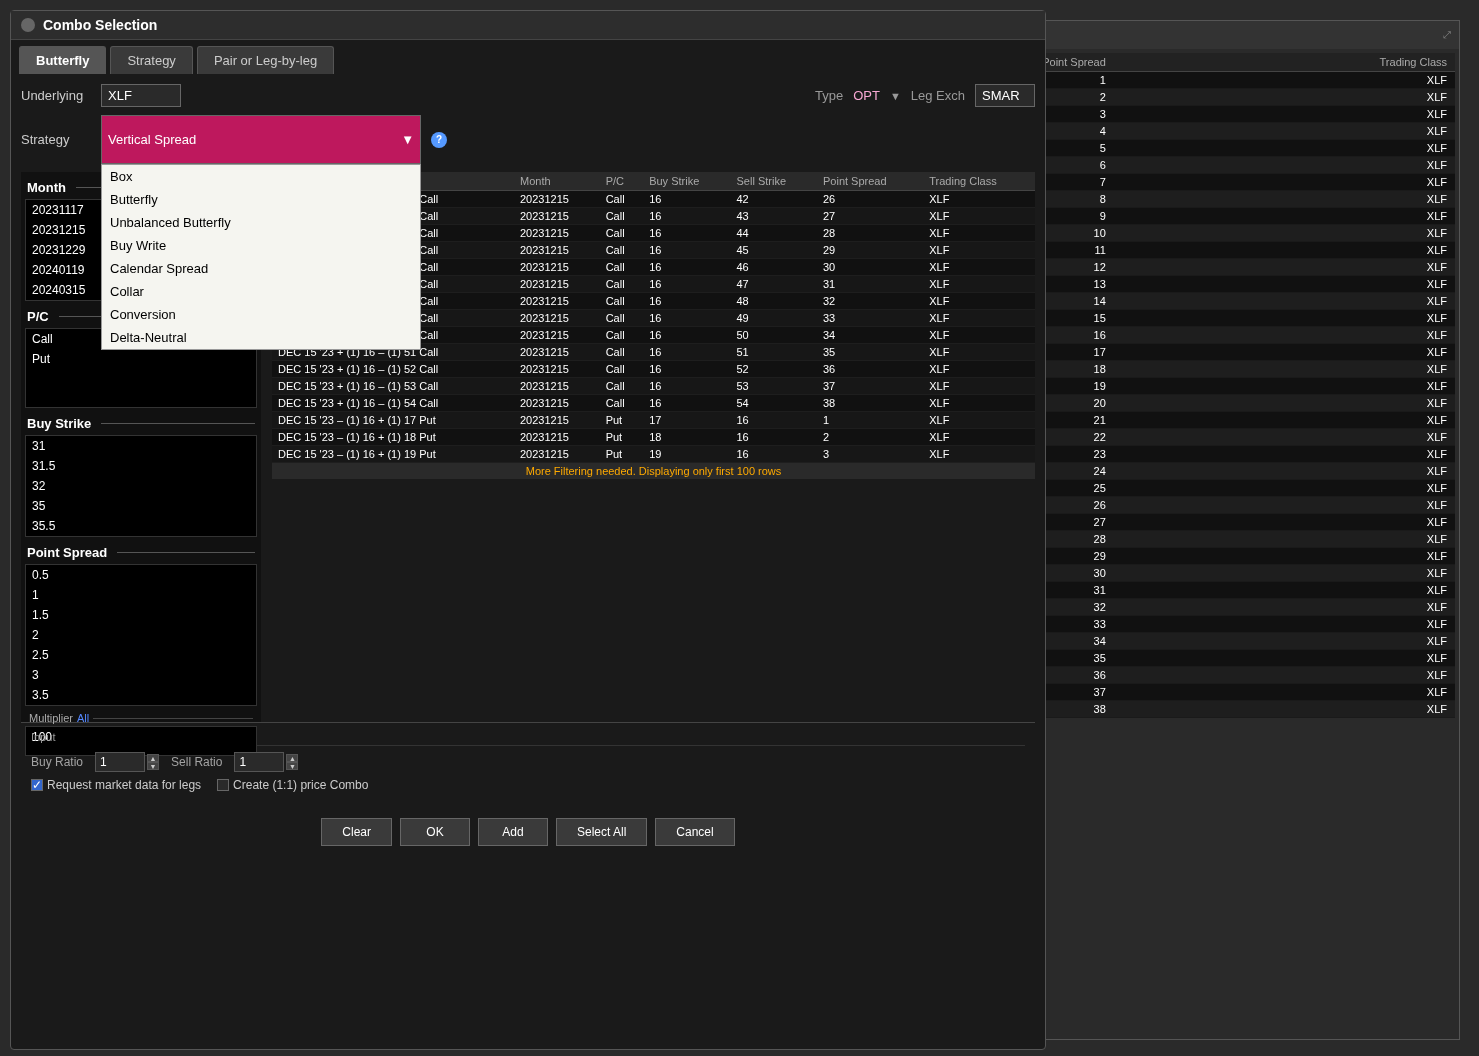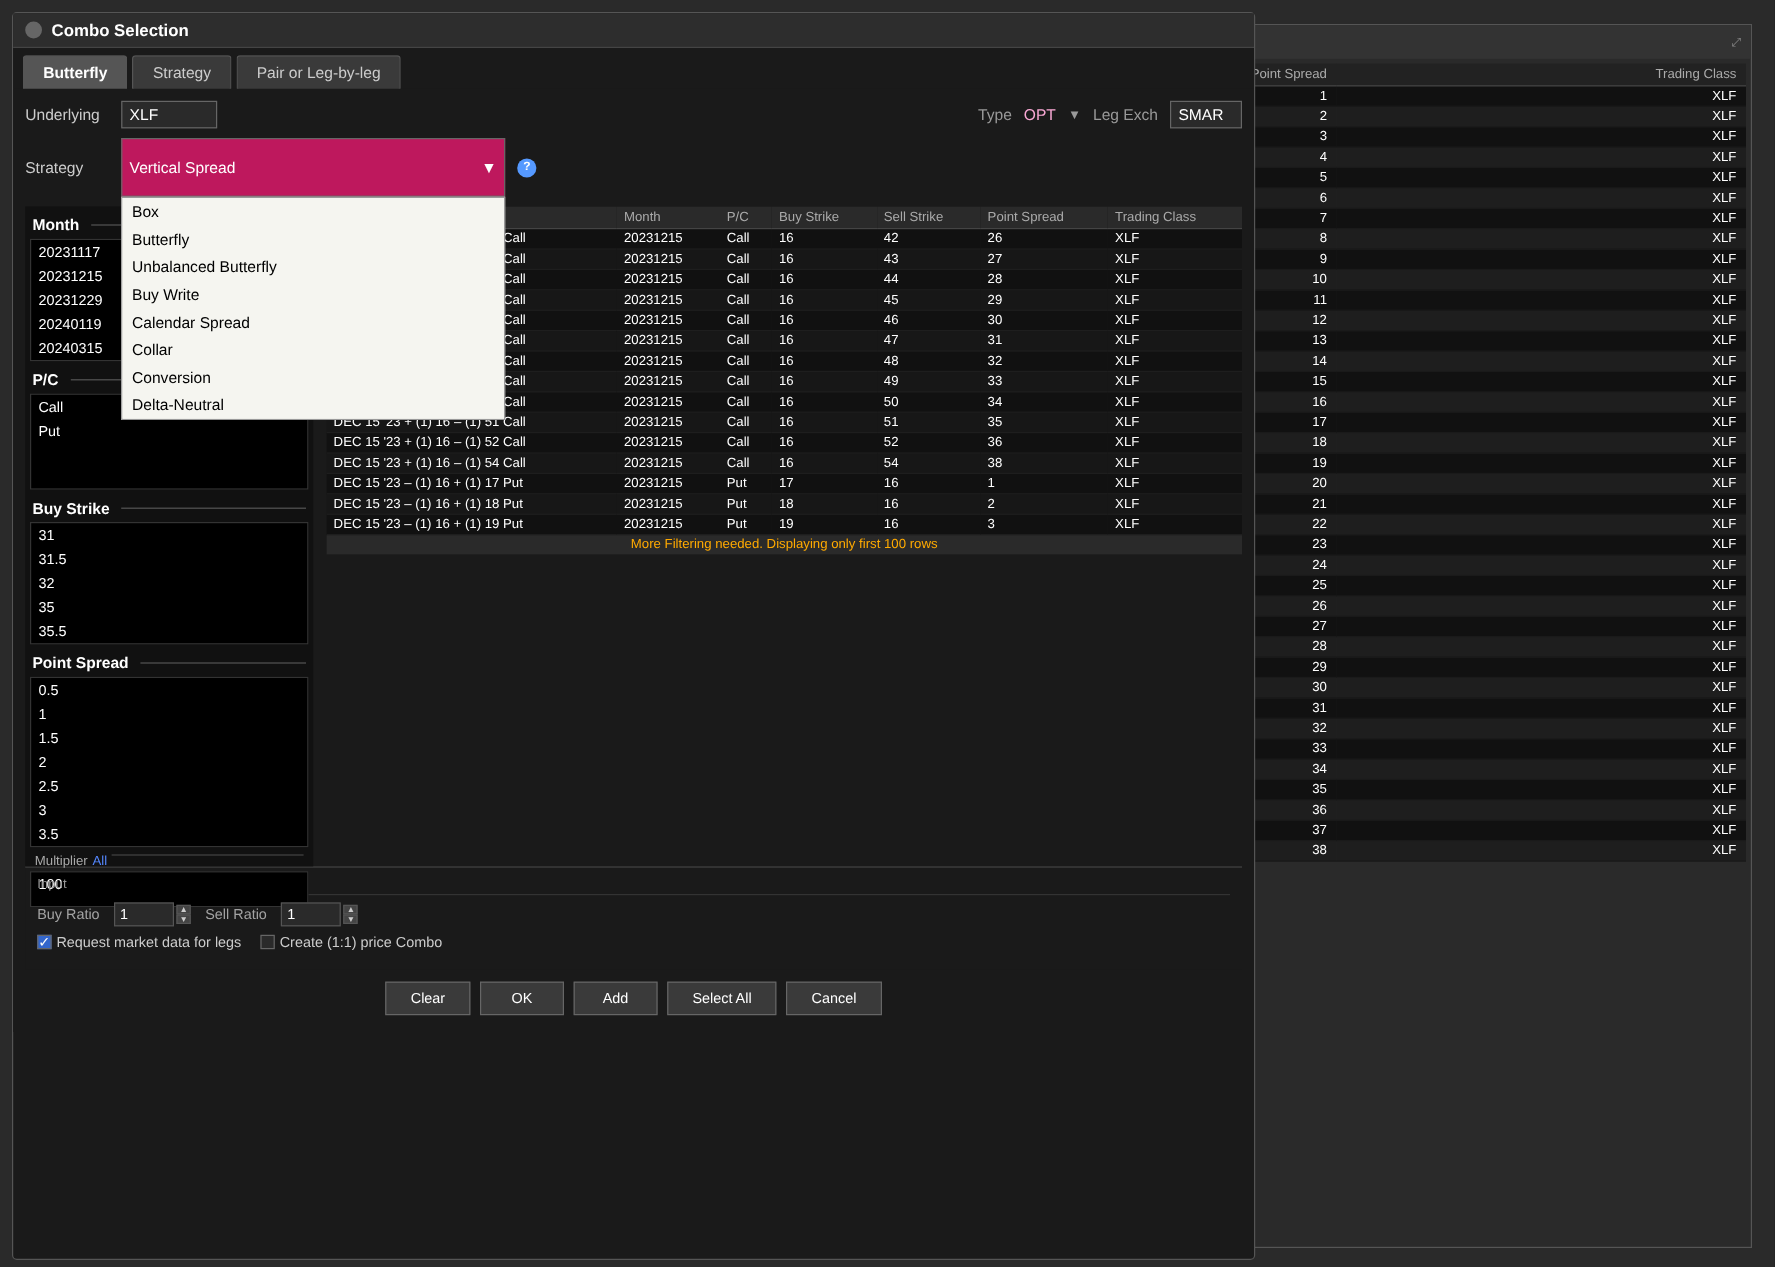--- a/index.html
+++ b/index.html
@@ -452,20 +452,21 @@
     .bg-table tr:nth-child(even) td {
       background: #1e1e1e;
     }
 
     .bg-table tr:nth-child(odd) td {
       background: #111;
     }
 
     .multiplier-row {
       display: flex;
+      align-items: center;
       gap: 4px;
       padding: 2px 4px;
     }
 
     .multiplier-label {
       color: #aaa;
       font-size: 11px;
     }
 
     .multiplier-all {
@@ -947,20 +948,29 @@
               <tr>
                 <td>DEC 15 '23 + (1) 16 – (1) 52 Call</td>
                 <td>20231215</td>
                 <td>Call</td>
                 <td>16</td>
                 <td>52</td>
                 <td>36</td>
                 <td>XLF</td>
               </tr>
               <tr>
+                <td>DEC 15 '23 + (1) 16 – (1) 53 Call</td>
+                <td>20231215</td>
+                <td>Call</td>
+                <td>16</td>
+                <td>53</td>
+                <td>37</td>
+                <td>XLF</td>
+              </tr>
+              <tr>
                 <td>DEC 15 '23 + (1) 16 – (1) 54 Call</td>
                 <td>20231215</td>
                 <td>Call</td>
                 <td>16</td>
                 <td>54</td>
                 <td>38</td>
                 <td>XLF</td>
               </tr>
               <tr>
                 <td>DEC 15 '23 – (1) 16 + (1) 17 Put</td>

